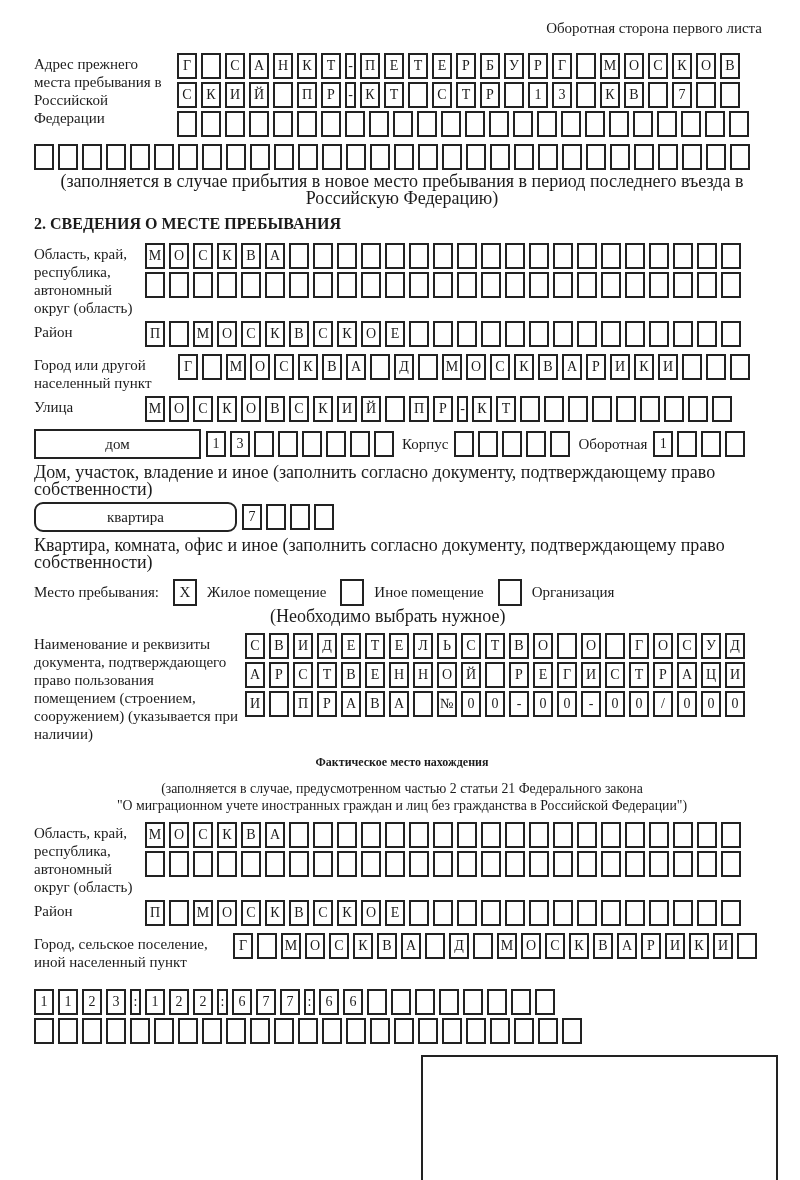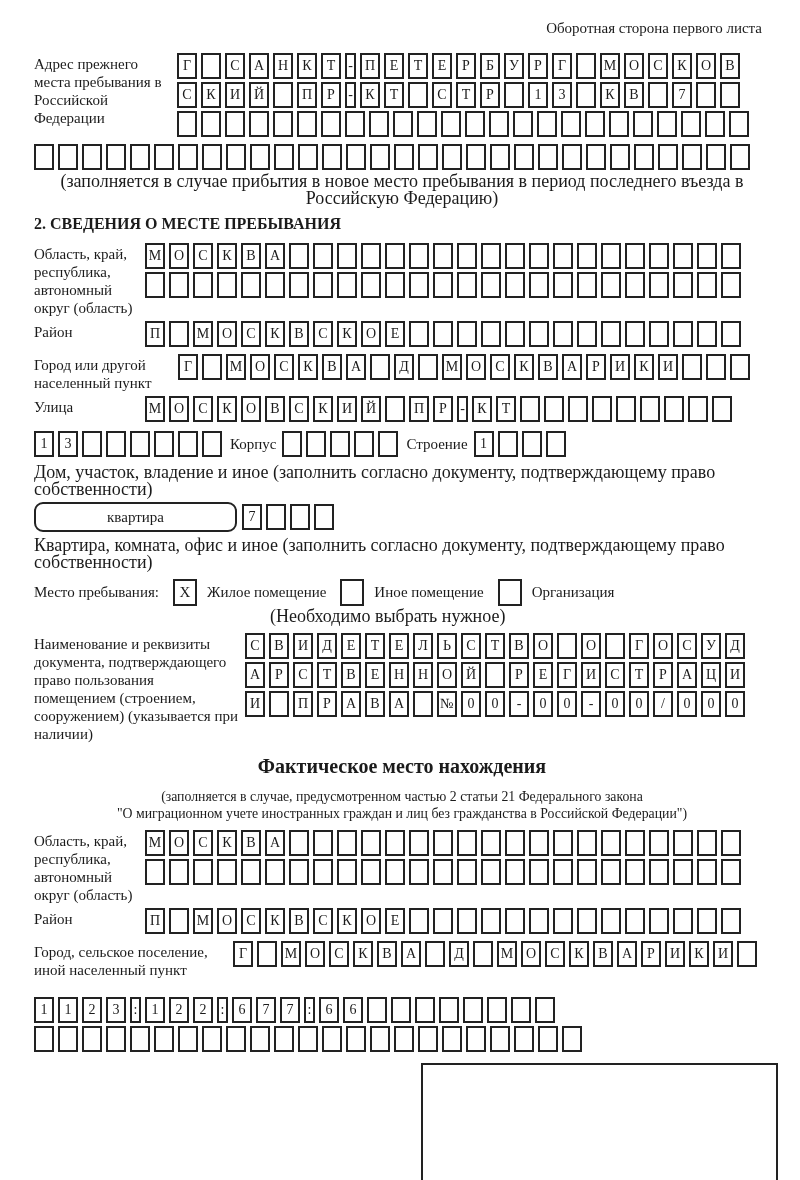--- a/index.html
+++ b/index.html
@@ -37,21 +37,21 @@
   .bw203{width:203px;flex:0 0 203px;border-radius:9px;}
   .inline-lbl{font-size:15px;line-height:30px;margin:0 6px 0 4px;white-space:nowrap;}
   .house-row .cellrow,.apt-row .cellrow{margin-top:2px;}
 
   .stay-row{display:flex;align-items:center;margin:8px 0 2px 0;font-size:15px;}
   .checkbox{box-sizing:border-box;width:24px;height:27px;border:2px solid #222;
             display:flex;align-items:center;justify-content:center;font-size:15px;
             margin:0 10px 0 14px;flex:0 0 24px;}
   .stay-note{margin-left:236px;}
 
-  .fact-head{font-size:20px;font-weight:bold;text-align:center;margin:12px 0 10px 0;}
+  .fact-head{font-size:12px;font-weight:bold;text-align:center;margin:12px 0 10px 0;}
   .fact-note{font-size:13.8px;text-align:center;line-height:17px;margin:0;}
   .mt14{margin-top:14px;}
 
   .stamp-wrap{margin-left:345px;width:440px;margin-top:8px;}
   .stamp-box{width:357px;height:174px;border:2px solid #222;box-sizing:border-box;margin:0 auto;}
 </style>
 </head>
 <body>
 
 <div class="page">
@@ -323,39 +323,40 @@
         <div class="cell"></div>
         <div class="cell"></div>
         <div class="cell"></div>
         <div class="cell"></div>
         <div class="cell"></div>
         <div class="cell"></div>
       </div>
   </div>
 
   <div class="row-flex block house-row">
+    <div class="widebox bw167">дом</div>
     <div class="cellrow">
         <div class="cell">1</div>
         <div class="cell">3</div>
         <div class="cell"></div>
         <div class="cell"></div>
         <div class="cell"></div>
         <div class="cell"></div>
         <div class="cell"></div>
         <div class="cell"></div>
       </div>
     <div class="inline-lbl">Корпус</div>
     <div class="cellrow">
         <div class="cell"></div>
         <div class="cell"></div>
         <div class="cell"></div>
         <div class="cell"></div>
         <div class="cell"></div>
       </div>
-    <div class="inline-lbl">Строение</div>
+    <div class="inline-lbl">Оборотная</div>
     <div class="cellrow">
         <div class="cell">1</div>
         <div class="cell"></div>
         <div class="cell"></div>
         <div class="cell"></div>
       </div>
   </div>
   <div class="note">Дом, участок, владение и иное (заполнить согласно документу, подтверждающему право собственности)</div>
 
   <div class="row-flex block apt-row">

